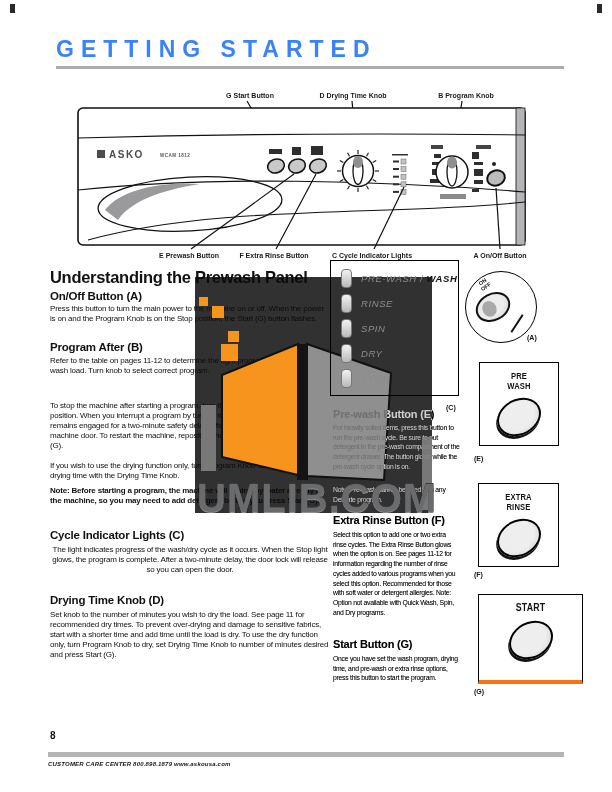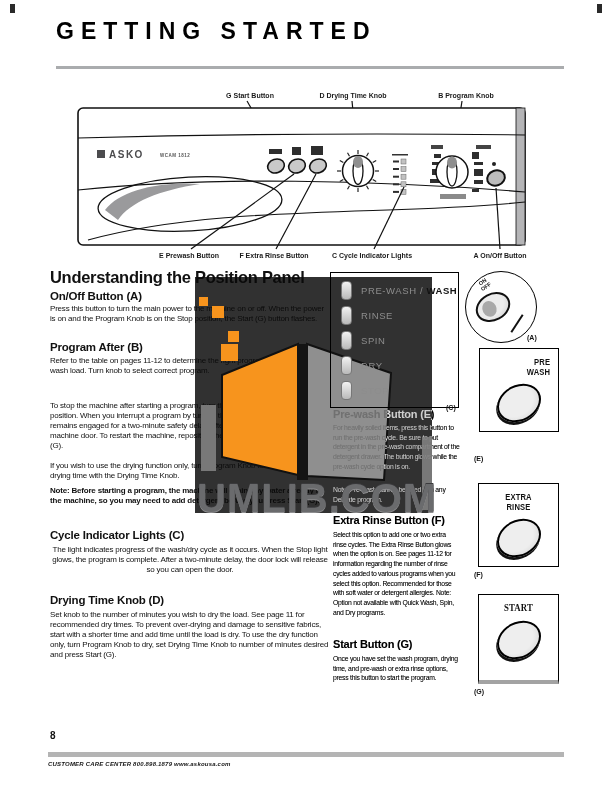--- a/index.html
+++ b/index.html
@@ -1,35 +1,35 @@
 <!DOCTYPE html>
 <html><head>
 <meta charset="utf-8">
 <style>
   html,body{margin:0;padding:0;background:#fff;}
   .page{position:relative;width:612px;height:792px;background:#fff;overflow:hidden;
         font-family:"Liberation Sans",sans-serif;color:#111;}
   .abs{position:absolute;}
   .crop{width:5px;height:9px;background:#2a2a2a;}
-  .doc-title{left:56px;top:18px;font-size:23px;font-weight:bold;letter-spacing:7px;color:#000000;white-space:nowrap;}
+  .doc-title{left:56px;top:36px;font-size:23px;font-weight:bold;letter-spacing:7px;color:#3b82f6;white-space:nowrap;}
   .title-rule{left:56px;top:66px;width:508px;height:3px;background:#aaacae;}
   
   .lcol{left:50px;width:280px;}
   .h-main{font-size:16.5px;font-weight:bold;letter-spacing:-0.3px;white-space:nowrap;}
   .h-sec{font-size:11.5px;font-weight:bold;letter-spacing:-0.2px;white-space:nowrap;}
   .body-txt{font-size:8px;line-height:10px;letter-spacing:-0.2px;text-align:left;}
   .bold{font-weight:bold;}
   
   .midcol{position:absolute;inset:0;mix-blend-mode:difference;color:#fff;pointer-events:none;}
   .mcol{left:333px;width:127px;}
   .h-mid{font-size:11px;font-weight:bold;letter-spacing:-0.2px;white-space:nowrap;}
   .mid-txt{font-size:6.8px;line-height:9.7px;letter-spacing:-0.25px;}
   
-  .ind-box{left:330px;top:272px;width:129px;height:136px;border:1.6px solid #000;box-sizing:border-box;
-           padding:5px 6px 0 10px;}
+  .ind-box{left:330px;top:260px;width:129px;height:136px;border:1.6px solid #000;box-sizing:border-box;
+           padding:5px 6px 0 10px;font-style:italic;}
   .ind-row{display:flex;align-items:center;gap:9px;height:25px;}
   .pill{width:9px;height:17px;border:1px solid #777;border-radius:4px;
         background:linear-gradient(180deg,#f2f2f2,#b9b9b9);flex:0 0 auto;}
   .ind-lab{font-size:9.5px;letter-spacing:0.6px;color:#8d8d8d;white-space:nowrap;}
   .ind-dark{color:#111;font-weight:bold;}
   .cap{font-size:7px;font-weight:bold;color:#111;}
   
   .wm{left:195px;top:277px;width:237px;height:236px;background:rgba(10,10,10,0.84);}
   .wm-text{left:197px;top:476px;width:252px;font-size:40px;font-weight:800;letter-spacing:1px;
            color:#6a6b6d;white-space:nowrap;text-shadow:0 -1px 0 #3a3a3c,0 1px 0 #8e8e90;}
@@ -149,21 +149,21 @@
     <line x1="143" y1="161" x2="246" y2="86" stroke="#111" stroke-width="1.2"></line>
     <line x1="228" y1="161" x2="268" y2="86" stroke="#111" stroke-width="1.2"></line>
     <line x1="326" y1="161" x2="356" y2="99" stroke="#111" stroke-width="1.2"></line>
     <line x1="452" y1="161" x2="448" y2="100" stroke="#111" stroke-width="1.2"></line>
     <text x="141" y="170" text-anchor="middle" font-size="7" font-weight="bold" fill="#1a1a1a">E Prewash Button</text>
     <text x="226" y="170" text-anchor="middle" font-size="7" font-weight="bold" fill="#1a1a1a">F Extra Rinse Button</text>
     <text x="324" y="170" text-anchor="middle" font-size="7" font-weight="bold" fill="#1a1a1a">C Cycle Indicator Lights</text>
     <text x="452" y="170" text-anchor="middle" font-size="7" font-weight="bold" fill="#1a1a1a">A On/Off Button</text>
   </svg>
 
-  <div class="abs lcol h-main" style="top:268px;">Understanding the Position Panel</div>
+  <div class="abs lcol h-main" style="top:268px;">Understanding the Prewash Panel</div>
 
   <div class="abs lcol h-sec" style="top:290px;">On/Off Button (A)</div>
   <div class="abs lcol body-txt" style="top:304px;">Press this button to turn the main power to the machine on or off. When the power is on and the Program Knob is on the Stop position, the Start (G) button flashes.</div>
 
   <div class="abs lcol h-sec" style="top:341px;">Program After (B)</div>
   <div class="abs lcol body-txt" style="top:356px;">Refer to the table on pages 11-12 to determine the right program for your current wash load. Turn knob to select correct program.</div>
 
   <div class="abs lcol body-txt" style="top:401px;">To stop the machine after starting a program, turn the Program Knob to the Stop position. When you interrupt a program by turning the dial to Stop, the door lock remains engaged for a two-minute safety delay, after which you may open the machine door. To restart the machine, reposition the Program Knob and press Start (G).</div>
   <div class="abs lcol body-txt" style="top:461px;">If you wish to use the drying function only, turn Program Knob to dry and set the drying time with the Drying Time Knob.</div>
   <div class="abs lcol h-sec" style="top:529px;">Cycle Indicator Lights (C)</div>
@@ -179,39 +179,39 @@
       <div>ON</div>
       <div>OFF</div>
     </div>
     <div class="ovalA">
         <div class="ovalA-in"></div>
       </div>
     <div class="ptrA"></div>
   </div>
   <div class="abs cap" style="left:527px;top:334px;">(A)</div>
 
-  <div class="abs btn-box" style="left:479px;top:348px;width:80px;height:84px;text-align:right;">
+  <div class="abs btn-box" style="left:479px;top:362px;width:80px;height:84px;">
     <div class="lab">
       <div>PRE</div>
       <div>WASH</div>
     </div>
     <div class="btn-oval"></div>
   </div>
   <div class="abs cap" style="left:474px;top:455px;">(E)</div>
 
   <div class="abs btn-box" style="left:478px;top:483px;width:81px;height:84px;">
     <div class="lab">
       <div>EXTRA</div>
       <div>RINSE</div>
     </div>
     <div class="btn-oval"></div>
   </div>
   <div class="abs cap" style="left:474px;top:571px;">(F)</div>
 
-  <div class="abs btn-box" style="left:478px;top:594px;width:81px;height:90px;border-bottom:4px solid #a3a3a3;font-family:Liberation Serif, serif;">
+  <div class="abs btn-box" style="left:478px;top:594px;width:105px;height:90px;border-bottom:4px solid #f97316;">
     <div class="lab" style="font-size:11px;">
       <div>START</div>
     </div>
     <div class="btn-oval"></div>
   </div>
   <div class="abs cap" style="left:474px;top:688px;">(G)</div>
 
   <div class="abs pgnum">8</div>
   <div class="abs foot-bar"></div>
   <div class="abs foot-txt">CUSTOMER CARE CENTER 800.898.1879 www.askousa.com</div>

